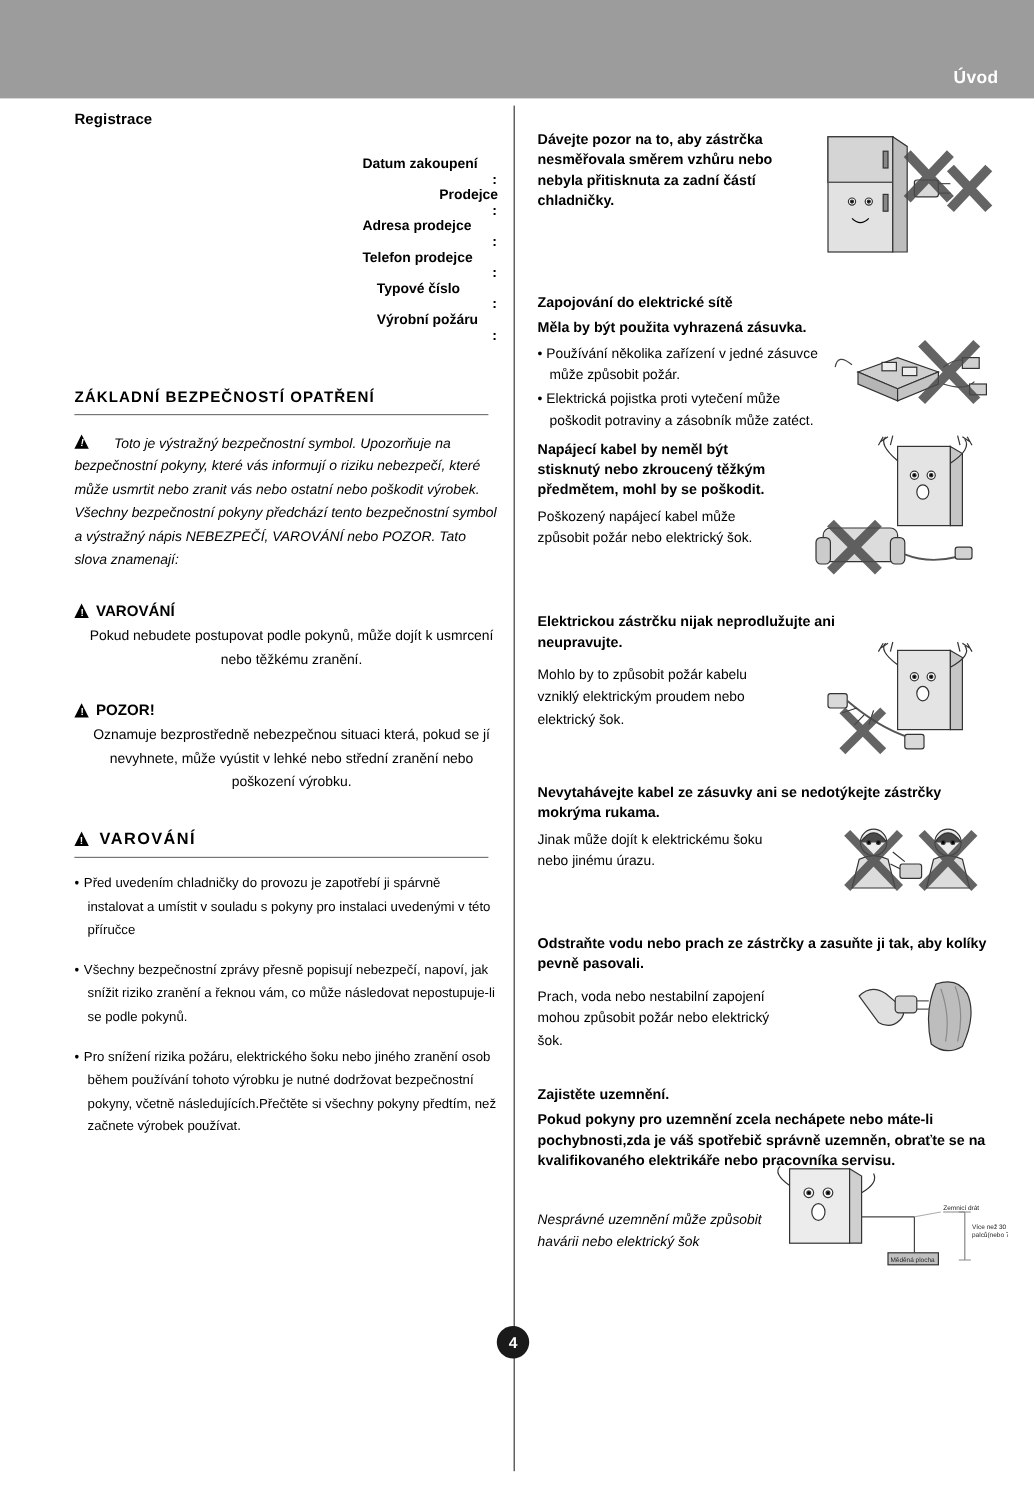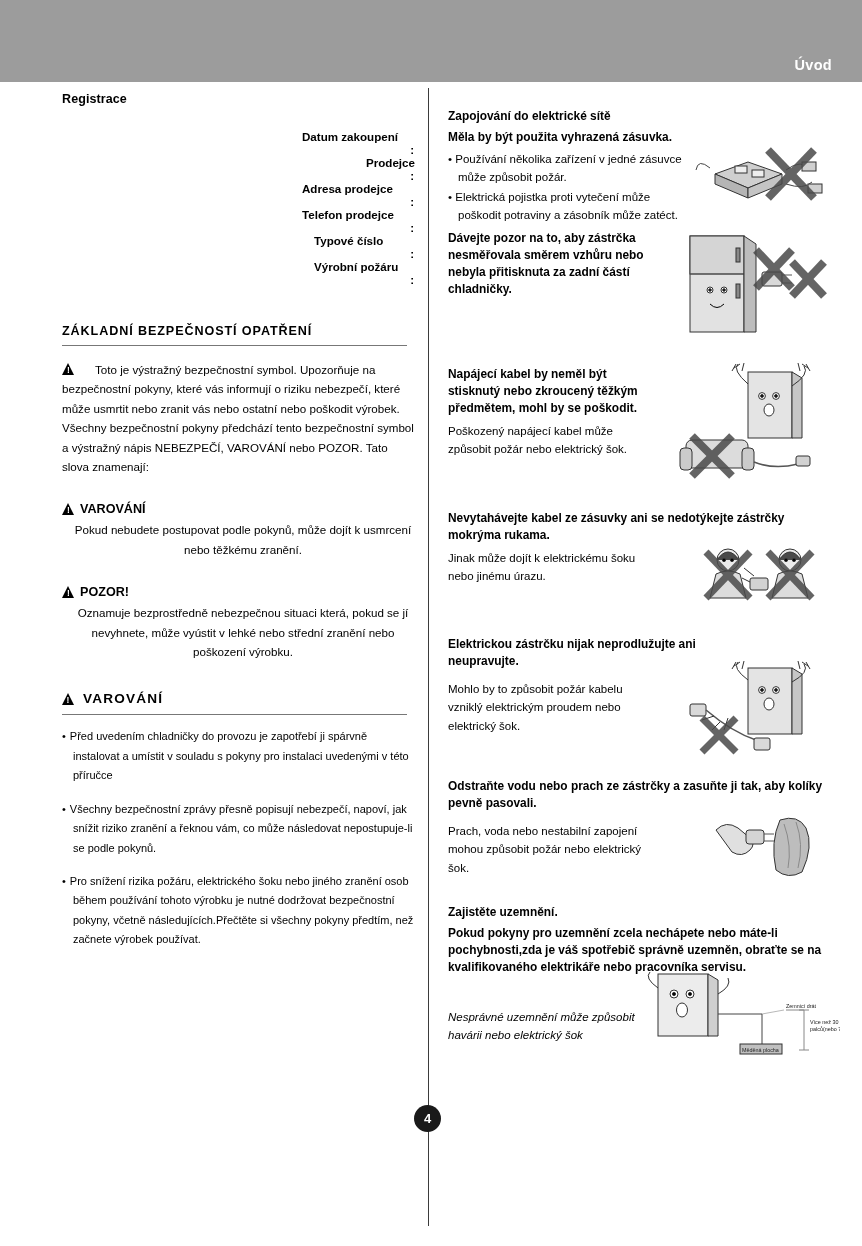--- a/index.html
+++ b/index.html
@@ -103,20 +103,21 @@
     font-weight: bold;
     letter-spacing: 0.9px;
     padding-bottom: 7px;
     border-bottom: 1px solid #777;
     width: 345px;
   }
   .warn-block {
     margin-top: 14px;
     font-size: 11.6px;
     line-height: 19.4px;
+    font-style: italic;
   }
   .warn-block .tri { margin-right: 2px; }
   .hang {
     padding-left: 18px;
     text-indent: -18px;
   }
   .sub-head {
     font-size: 12.6px;
     font-weight: bold;
     margin-top: 26px;
@@ -312,49 +313,20 @@
     <div class="bullets">
       <div class="bullet"><span class="b-dot">•</span><span>Před uvedením chladničky do provozu je zapotřebí ji spárvně instalovat a umístit v souladu s pokyny pro instalaci uvedenými v této příručce</span></div>
       <div class="bullet"><span class="b-dot">•</span><span>Všechny bezpečnostní zprávy přesně popisují nebezpečí, napoví, jak snížit riziko zranění a řeknou vám, co může následovat nepostupuje-li se podle pokynů.</span></div>
       <div class="bullet"><span class="b-dot">•</span><span>Pro snížení rizika požáru, elektrického šoku nebo jiného zranění osob během používání tohoto výrobku je nutné dodržovat bezpečnostní pokyny, včetně následujících.Přečtěte si všechny pokyny předtím, než začnete výrobek používat.</span></div>
     </div>
   </div>
 
   <div class="page-num">4</div>
 
   <div class="col-right">
-
-    <div class="r-sec" style="height:104px;">
-      <div class="r-head txt-w-250">Zapojování do elektrické sítě</div>
-      <div class="r-head txt-w-250">Měla by být použita vyhrazená zásuvka.</div>
-      <div class="r-bullets txt-w-230" style="margin-top:4px;">
-        <div>•&nbsp;<span>Používání několika zařízení v jedné zásuvce může způsobit požár.</span></div>
-        <div>•&nbsp;<span>Elektrická pojistka proti vytečení může poškodit potraviny a zásobník může zatéct.</span></div>
-      </div>
-      <div class="ill" style="right:0; top:36px; width:140px; height:74px;">
-        <svg width="140" height="74" viewBox="0 0 140 74">
-          <g stroke="#333" fill="#d6d6d6" stroke-width="1">
-            <path d="M25 30 L58 18 L92 30 L58 44 Z" fill="#cfcfcf"></path>
-            <path d="M25 30 L25 40 L58 54 L58 44 Z" fill="#b5b5b5"></path>
-            <path d="M58 44 L58 54 L92 40 L92 30 Z" fill="#c4c4c4"></path>
-            <rect x="45" y="22" width="12" height="7" fill="#eee"></rect>
-            <rect x="62" y="26" width="12" height="7" fill="#eee"></rect>
-            <path d="M20 24 q-12 -10 -14 2" fill="none" stroke="#444"></path>
-            <path d="M96 26 q16 -12 24 0" fill="none" stroke="#444"></path>
-            <path d="M96 40 q18 6 26 -2" fill="none" stroke="#444"></path>
-            <rect x="112" y="18" width="14" height="9" fill="#d0d0d0"></rect>
-            <rect x="118" y="40" width="14" height="9" fill="#d0d0d0"></rect>
-          </g>
-          <g stroke="#4a4a4a" stroke-width="8" opacity="0.85" fill="none">
-            <line x1="78" y1="6" x2="124" y2="54"></line>
-            <line x1="124" y1="6" x2="78" y2="54"></line>
-          </g>
-        </svg>
-      </div>
-    </div>
 
     <div class="r-sec" style="height:118px;">
       <div class="r-head txt-w-200">Dávejte pozor na to, aby zástrčka nesměřovala směrem vzhůru nebo nebyla přitisknuta za zadní částí chladničky.</div>
       <div class="ill" style="right:0; top:0px; width:160px; height:108px;">
         <svg width="160" height="108" viewBox="0 0 160 108">
           <g stroke="#333" stroke-width="1">
             <rect x="20" y="6" width="54" height="96" fill="#e2e2e2"></rect>
             <rect x="20" y="6" width="54" height="38" fill="#d5d5d5"></rect>
             <line x1="20" y1="44" x2="74" y2="44" stroke="#555"></line>
             <rect x="66" y="18" width="4" height="14" fill="#888"></rect>
@@ -367,20 +339,49 @@
             <path d="M40 74 q7 7 14 0" fill="none" stroke="#000"></path>
             <rect x="92" y="42" width="20" height="14" rx="2" fill="#d9d9d9"></rect>
             <line x1="112" y1="45" x2="122" y2="45" stroke="#555"></line>
             <line x1="112" y1="53" x2="122" y2="53" stroke="#555"></line>
           </g>
           <g stroke="#4a4a4a" stroke-width="8" opacity="0.85" fill="none">
             <line x1="86" y1="20" x2="122" y2="58"></line>
             <line x1="122" y1="20" x2="86" y2="58"></line>
             <line x1="122" y1="32" x2="154" y2="66"></line>
             <line x1="154" y1="32" x2="122" y2="66"></line>
+          </g>
+        </svg>
+      </div>
+    </div>
+
+    <div class="r-sec" style="height:104px;">
+      <div class="r-head txt-w-250">Zapojování do elektrické sítě</div>
+      <div class="r-head txt-w-250">Měla by být použita vyhrazená zásuvka.</div>
+      <div class="r-bullets txt-w-230" style="margin-top:4px;">
+        <div>•&nbsp;<span>Používání několika zařízení v jedné zásuvce může způsobit požár.</span></div>
+        <div>•&nbsp;<span>Elektrická pojistka proti vytečení může poškodit potraviny a zásobník může zatéct.</span></div>
+      </div>
+      <div class="ill" style="right:0; top:36px; width:140px; height:74px;">
+        <svg width="140" height="74" viewBox="0 0 140 74">
+          <g stroke="#333" fill="#d6d6d6" stroke-width="1">
+            <path d="M25 30 L58 18 L92 30 L58 44 Z" fill="#cfcfcf"></path>
+            <path d="M25 30 L25 40 L58 54 L58 44 Z" fill="#b5b5b5"></path>
+            <path d="M58 44 L58 54 L92 40 L92 30 Z" fill="#c4c4c4"></path>
+            <rect x="45" y="22" width="12" height="7" fill="#eee"></rect>
+            <rect x="62" y="26" width="12" height="7" fill="#eee"></rect>
+            <path d="M20 24 q-12 -10 -14 2" fill="none" stroke="#444"></path>
+            <path d="M96 26 q16 -12 24 0" fill="none" stroke="#444"></path>
+            <path d="M96 40 q18 6 26 -2" fill="none" stroke="#444"></path>
+            <rect x="112" y="18" width="14" height="9" fill="#d0d0d0"></rect>
+            <rect x="118" y="40" width="14" height="9" fill="#d0d0d0"></rect>
+          </g>
+          <g stroke="#4a4a4a" stroke-width="8" opacity="0.85" fill="none">
+            <line x1="78" y1="6" x2="124" y2="54"></line>
+            <line x1="124" y1="6" x2="78" y2="54"></line>
           </g>
         </svg>
       </div>
     </div>
 
     <div class="r-sec" style="height:126px;">
       <div class="r-head txt-w-200">Napájecí kabel by neměl být stisknutý nebo zkroucený těžkým předmětem, mohl by se poškodit.</div>
       <div class="r-body txt-w-200" style="margin-top:5px;">Poškozený napájecí kabel může způsobit požár nebo elektrický šok.</div>
       <div class="ill" style="right:0; top:-4px; width:160px; height:124px;">
         <svg width="160" height="124" viewBox="0 0 160 124">
@@ -403,49 +404,20 @@
             <rect x="126" y="94" width="14" height="10" rx="2" fill="#d2d2d2"></rect>
           </g>
           <g stroke="#4a4a4a" stroke-width="8" opacity="0.85" fill="none">
             <line x1="22" y1="74" x2="62" y2="114"></line>
             <line x1="62" y1="74" x2="22" y2="114"></line>
           </g>
         </svg>
       </div>
     </div>
 
-    <div class="r-sec" style="height:108px;">
-      <div class="r-head txt-w-full">Nevytahávejte kabel ze zásuvky ani se nedotýkejte zástrčky mokrýma rukama.</div>
-      <div class="r-body txt-w-200" style="margin-top:5px;">Jinak může dojít k elektrickému šoku nebo jinému úrazu.</div>
-      <div class="ill" style="right:-4px; top:28px; width:140px; height:80px;">
-        <svg width="140" height="80" viewBox="0 0 140 80">
-          <g stroke="#333" stroke-width="1">
-            <circle cx="34" cy="22" r="11" fill="#ececec"></circle>
-            <path d="M23 22 q11 -16 22 0" fill="#4a4a4a"></path>
-            <circle cx="30" cy="22" r="1.6" fill="#000"></circle>
-            <circle cx="38" cy="22" r="1.6" fill="#000"></circle>
-            <path d="M22 36 q12 -6 24 0 l6 24 l-36 0 Z" fill="#dcdcdc"></path>
-            <circle cx="96" cy="22" r="11" fill="#ececec"></circle>
-            <path d="M85 22 q11 -16 22 0" fill="#4a4a4a"></path>
-            <circle cx="92" cy="22" r="1.6" fill="#000"></circle>
-            <circle cx="100" cy="22" r="1.6" fill="#000"></circle>
-            <path d="M84 36 q12 -6 24 0 l6 24 l-36 0 Z" fill="#dcdcdc"></path>
-            <rect x="56" y="40" width="18" height="12" rx="2" fill="#d2d2d2"></rect>
-            <path d="M48 40 l8 4 M50 30 l10 8" stroke="#333" fill="none"></path>
-          </g>
-          <g stroke="#4a4a4a" stroke-width="7" opacity="0.85" fill="none">
-            <line x1="12" y1="14" x2="56" y2="60"></line>
-            <line x1="56" y1="14" x2="12" y2="60"></line>
-            <line x1="74" y1="14" x2="118" y2="60"></line>
-            <line x1="118" y1="14" x2="74" y2="60"></line>
-          </g>
-        </svg>
-      </div>
-    </div>
-
     <div class="r-sec" style="height:124px;">
       <div class="r-head txt-w-250">Elektrickou zástrčku nijak neprodlužujte ani neupravujte.</div>
       <div class="r-body txt-w-200" style="margin-top:10px;">Mohlo by to způsobit požár kabelu vzniklý elektrickým proudem nebo elektrický šok.</div>
       <div class="ill" style="right:0; top:24px; width:150px; height:100px;">
         <svg width="150" height="100" viewBox="0 0 150 100">
           <g stroke="#333" stroke-width="1">
             <rect x="68" y="8" width="44" height="66" fill="#e4e4e4"></rect>
             <path d="M112 8 L122 14 L122 74 L112 74 Z" fill="#c6c6c6"></path>
             <circle cx="82" cy="30" r="3.4" fill="#fff"></circle>
             <circle cx="96" cy="30" r="3.4" fill="#fff"></circle>
@@ -457,20 +429,49 @@
             <path d="M112 22 q18 -10 12 -18" fill="none" stroke="#333"></path>
             <path d="M122 2 l6 4 M126 2 l4 7 M118 1 l2 8" stroke="#333" fill="none"></path>
             <rect x="10" y="44" width="16" height="12" rx="2" fill="#d9d9d9"></rect>
             <path d="M26 50 q26 22 50 30" fill="none" stroke="#555" stroke-width="1.6"></path>
             <rect x="74" y="78" width="16" height="12" rx="2" fill="#d9d9d9"></rect>
             <path d="M40 62 l-8 8 M48 58 l-4 12 M34 56 l-12 4" stroke="#333" fill="none"></path>
           </g>
           <g stroke="#4a4a4a" stroke-width="7" opacity="0.85" fill="none">
             <line x1="22" y1="58" x2="56" y2="92"></line>
             <line x1="56" y1="58" x2="22" y2="92"></line>
+          </g>
+        </svg>
+      </div>
+    </div>
+
+    <div class="r-sec" style="height:108px;">
+      <div class="r-head txt-w-full">Nevytahávejte kabel ze zásuvky ani se nedotýkejte zástrčky mokrýma rukama.</div>
+      <div class="r-body txt-w-200" style="margin-top:5px;">Jinak může dojít k elektrickému šoku nebo jinému úrazu.</div>
+      <div class="ill" style="right:-4px; top:28px; width:140px; height:80px;">
+        <svg width="140" height="80" viewBox="0 0 140 80">
+          <g stroke="#333" stroke-width="1">
+            <circle cx="34" cy="22" r="11" fill="#ececec"></circle>
+            <path d="M23 22 q11 -16 22 0" fill="#4a4a4a"></path>
+            <circle cx="30" cy="22" r="1.6" fill="#000"></circle>
+            <circle cx="38" cy="22" r="1.6" fill="#000"></circle>
+            <path d="M22 36 q12 -6 24 0 l6 24 l-36 0 Z" fill="#dcdcdc"></path>
+            <circle cx="96" cy="22" r="11" fill="#ececec"></circle>
+            <path d="M85 22 q11 -16 22 0" fill="#4a4a4a"></path>
+            <circle cx="92" cy="22" r="1.6" fill="#000"></circle>
+            <circle cx="100" cy="22" r="1.6" fill="#000"></circle>
+            <path d="M84 36 q12 -6 24 0 l6 24 l-36 0 Z" fill="#dcdcdc"></path>
+            <rect x="56" y="40" width="18" height="12" rx="2" fill="#d2d2d2"></rect>
+            <path d="M48 40 l8 4 M50 30 l10 8" stroke="#333" fill="none"></path>
+          </g>
+          <g stroke="#4a4a4a" stroke-width="7" opacity="0.85" fill="none">
+            <line x1="12" y1="14" x2="56" y2="60"></line>
+            <line x1="56" y1="14" x2="12" y2="60"></line>
+            <line x1="74" y1="14" x2="118" y2="60"></line>
+            <line x1="118" y1="14" x2="74" y2="60"></line>
           </g>
         </svg>
       </div>
     </div>
 
     <div class="r-sec" style="height:108px;">
       <div class="r-head txt-w-full">Odstraňte vodu nebo prach ze zástrčky a zasuňte ji tak, aby kolíky pevně pasovali.</div>
       <div class="r-body txt-w-200" style="margin-top:10px;">Prach, voda nebo nestabilní zapojení mohou způsobit požár nebo elektrický šok.</div>
       <div class="ill" style="right:0; top:30px; width:120px; height:74px;">
         <svg width="120" height="74" viewBox="0 0 120 74">

